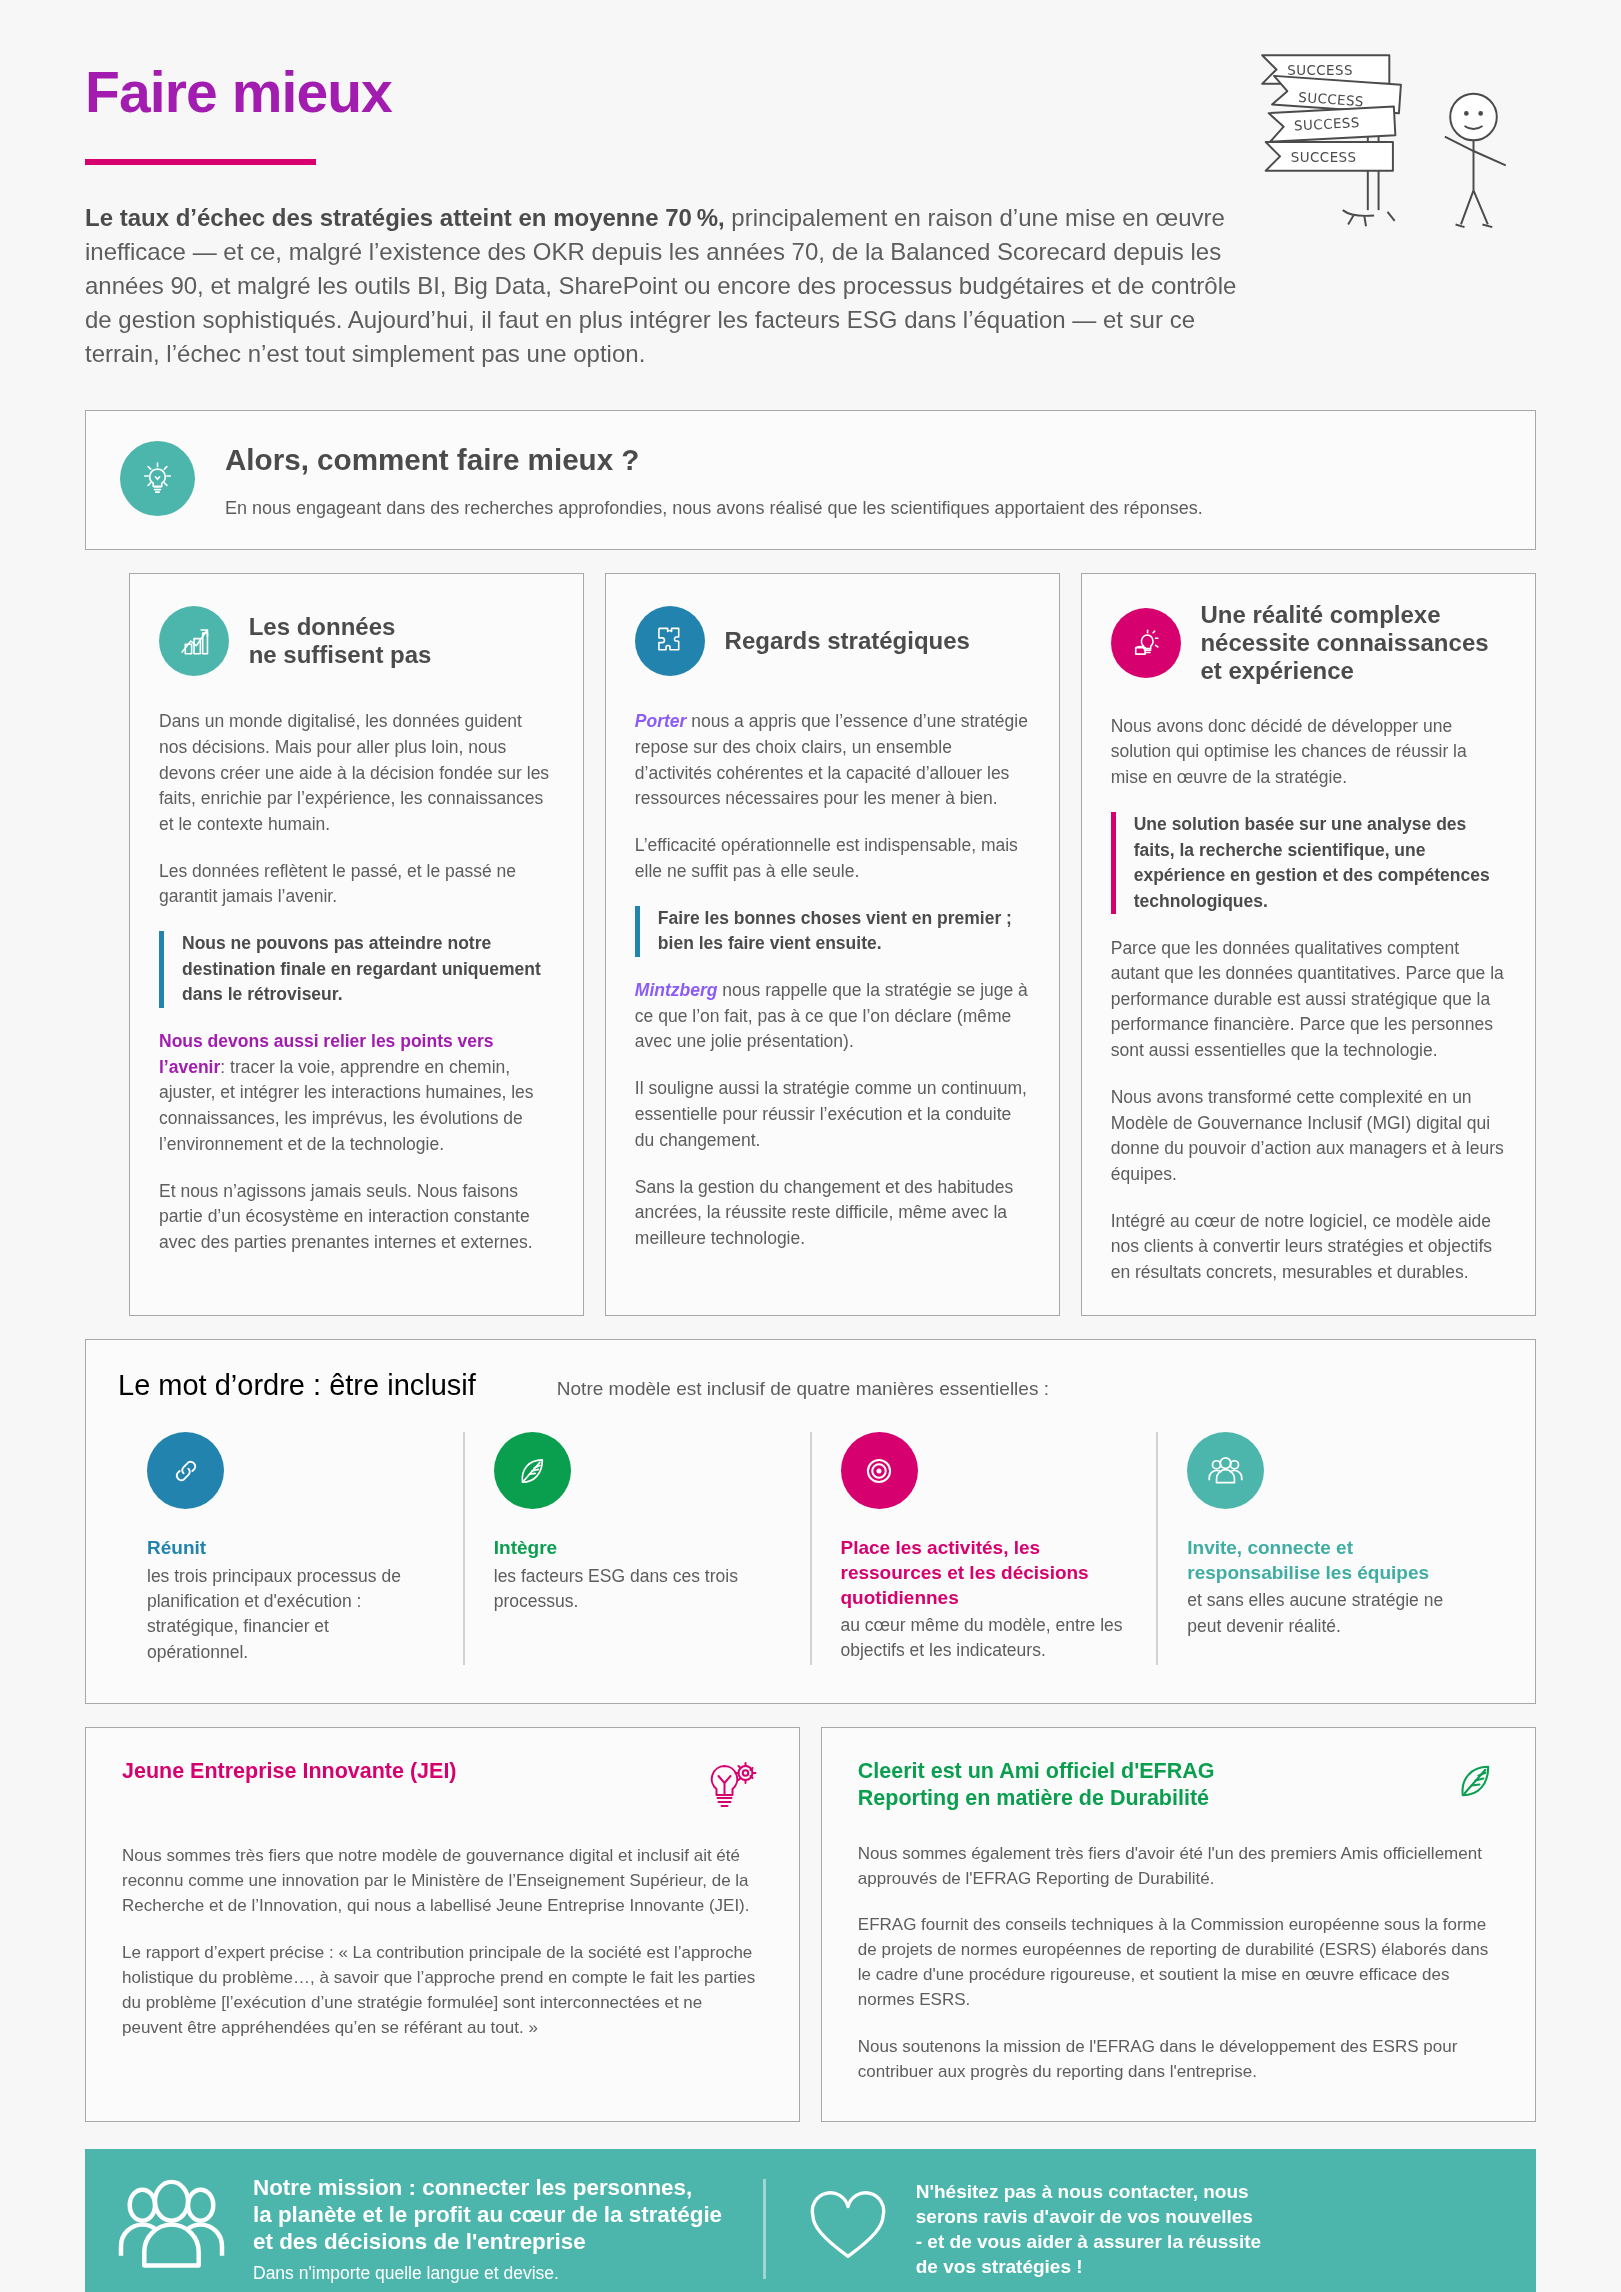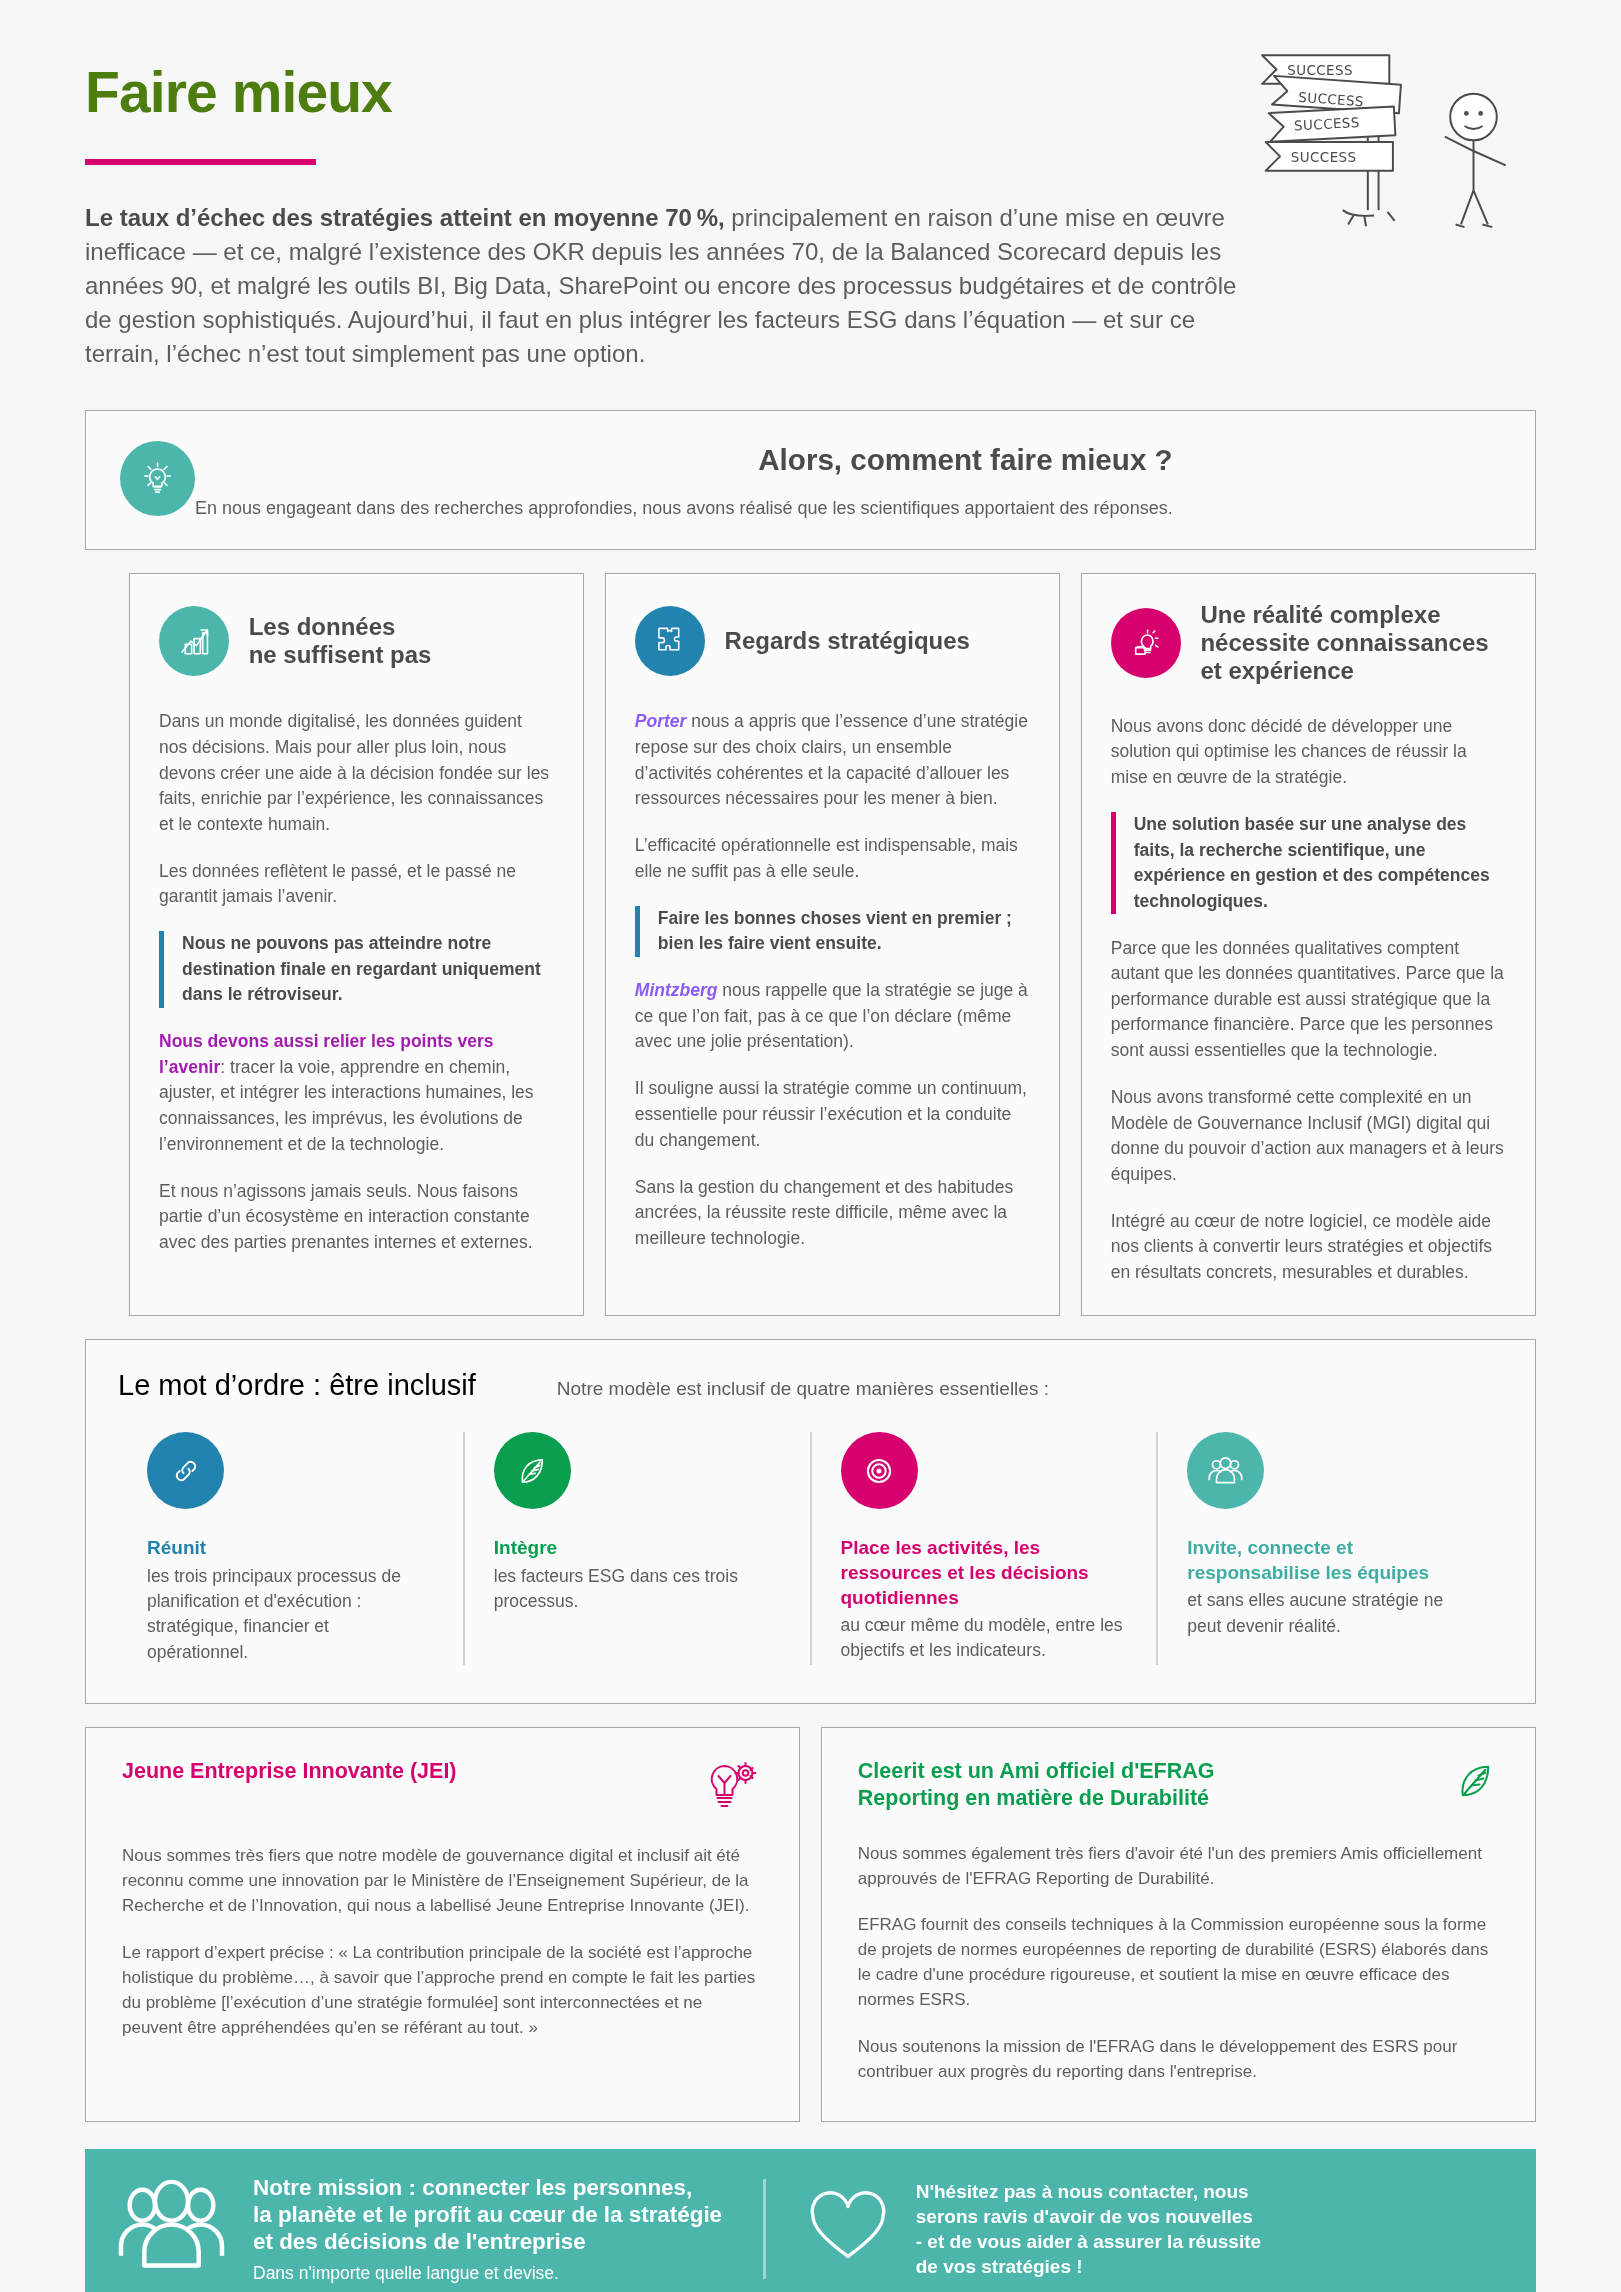--- a/index.html
+++ b/index.html
@@ -19,21 +19,21 @@
   }
 
   
   .header {
     position: relative;
     padding: 63px 85px 0 85px;
   }
   .title {
     font-size: 57px;
     font-weight: bold;
-    color: #4d7c0f;
+    color: #a21caf;
     letter-spacing: -0.9px;
     line-height: 1.05;
   }
   .title-rule {
     width: 231px;
     height: 6.3px;
     background: #d6006e;
     margin-top: 36px;
     margin-bottom: 36px;
   }
@@ -62,21 +62,21 @@
   .wrap {
     padding: 0 85px;
   }
 
   
   .banner {
     margin-top: 38px;
     display: flex;
     align-items: flex-start;
     padding: 27px 34px 30px 34px;
-    text-align: right;
+    gap: 30px;
   }
   .banner-icon {
     width: 75px; height: 75px;
     border-radius: 50%;
     background: #4db6ac;
     flex: 0 0 75px;
     display: flex; align-items: center; justify-content: center;
     margin-top: 3.6px;
   }
   .banner-body { padding-top: 5.4px; }

